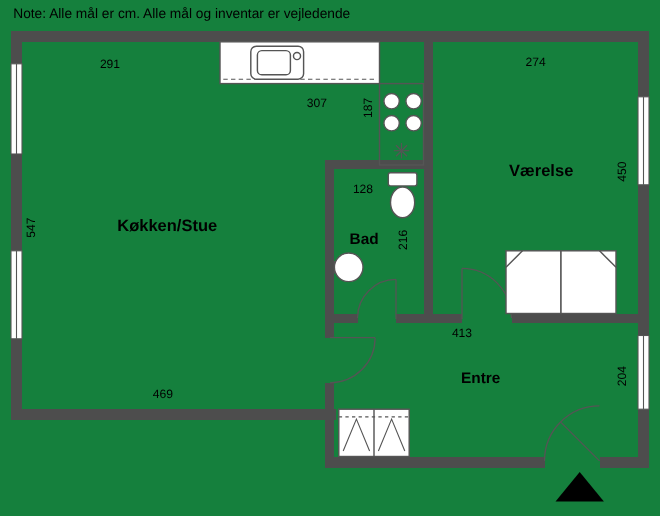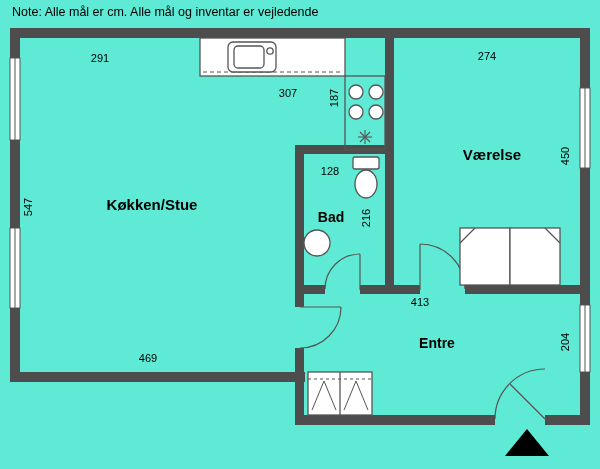--- a/index.html
+++ b/index.html
@@ -1,16 +1,16 @@
 <!DOCTYPE html>
 <html><head>
 <meta charset="utf-8">
 <style>
   html,body{margin:0;padding:0;background:#fff;font-family:"Liberation Sans",sans-serif;}
-  .canvas{position:relative;width:600px;height:469px;background:#5eead4;overflow:hidden;}
+  .canvas{position:relative;width:600px;height:469px;background:#15803d;overflow:hidden;}
   svg{display:block;}
   text{fill:#000;}
   .note{font-size:12.5px;}
   .room{font-size:15px;font-weight:700;}
   .room-sm{font-size:14px;font-weight:700;}
   .dim{font-size:11px;}
   .fx{fill:#fff;}
   .fx-open{fill:none;}
   .win{fill:#fff;}
 </style>

